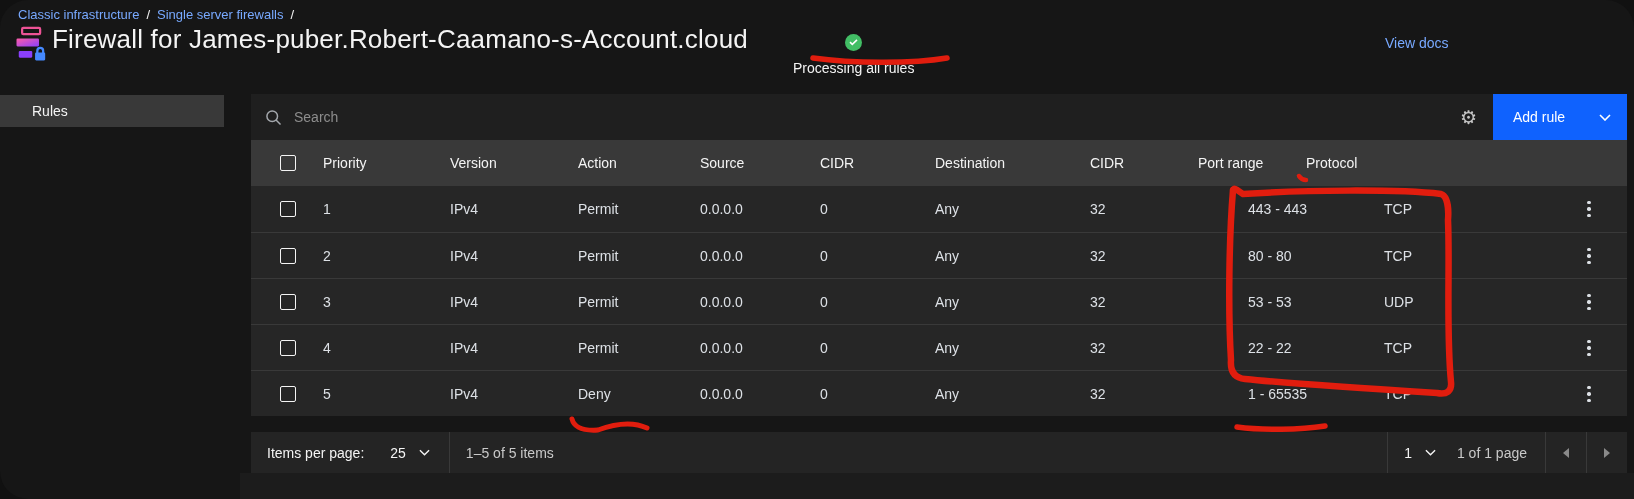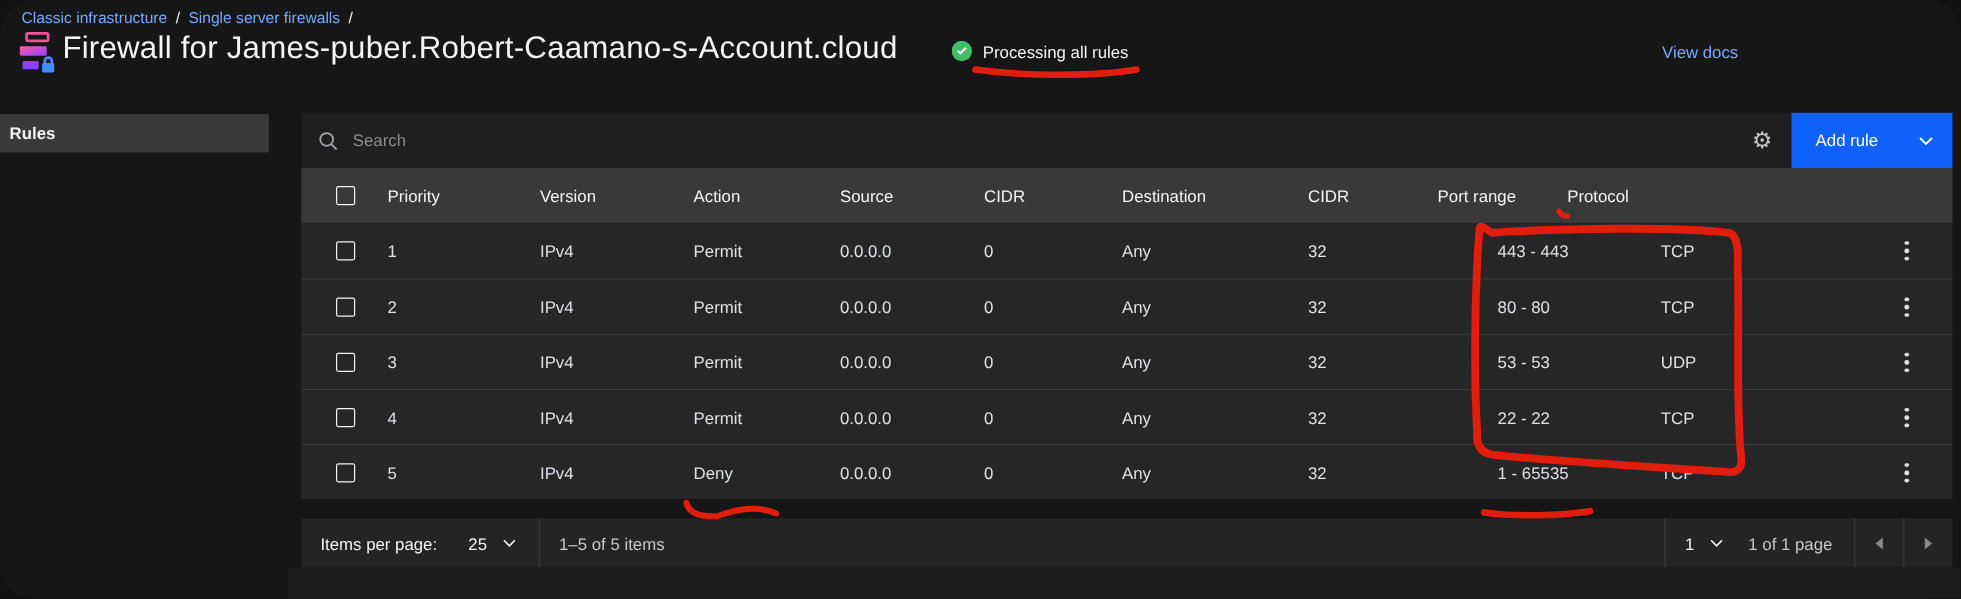--- a/index.html
+++ b/index.html
@@ -6,27 +6,27 @@
   html,body { width:1634px; height:499px; background:#111; }
   body { font-family:"Liberation Sans","DejaVu Sans",sans-serif; overflow:hidden; }
   #app { position:relative; width:1634px; height:499px; background:#161616; color:#f4f4f4;border-radius:28px; }
 
   
   .breadcrumb { position:absolute; left:18px; top:7px; font-size:13px; color:#78a9ff; }
   .breadcrumb a { color:#78a9ff; text-decoration:none; cursor:pointer; }
   .breadcrumb .sep { color:#f4f4f4; margin:0 7px; }
   .title-icon { position:absolute; left:12px; top:25px; }
   .page-title { position:absolute; left:52px; top:24px; font-size:26px; font-weight:400; color:#f4f4f4; letter-spacing:.2px; }
-  .status { position:absolute; left:793px; top:34px; display:flex; align-items:center; gap:9px; }
+  .status { position:absolute; left:793px; top:34px; display:flex; align-items:center; gap:9px;flex-direction:column; }
   .status-label { font-size:14px; color:#f4f4f4; }
   .view-docs { position:absolute; left:1385px; top:35px; font-size:14px; color:#78a9ff; cursor:pointer; text-decoration:none; }
   .actions-btn { position:absolute; left:1466px; top:23px; width:161px; height:40px; border:1px solid #e8e8e8; background:transparent; color:#f4f4f4; font-size:14px; display:flex; align-items:center; justify-content:space-between; padding:0 15px 0 16px; cursor:pointer; }
 
   
-  .side-item { position:absolute; left:0; top:95px; width:224px; height:32px; background:#393939; display:flex; align-items:center; padding-left:8px; font-size:14px; font-weight:700; color:#f4f4f4; cursor:pointer; }
+  .side-item { position:absolute; left:0; top:95px; width:224px; height:32px; background:#393939; display:flex; align-items:center; padding-left:32px; font-size:14px; font-weight:400; color:#f4f4f4; cursor:pointer; }
 
   
   .content { position:absolute; left:251px; top:94px; width:1376px; }
 
   .toolbar { height:46px; background:#1f1f1f; display:flex; align-items:center; }
   .search-icon { margin-left:14px; display:flex; }
   .search-input { flex:1; background:transparent; border:none; outline:none; color:#f4f4f4; font-size:14px; margin-left:12px; font-family:inherit; }
   .search-input::placeholder { color:#8d8d8d; }
   .gear { margin-left:auto; margin-right:16px; font-size:19px; color:#c6c6c6; cursor:pointer; line-height:1; font-family:"DejaVu Sans",sans-serif; }
   .add-rule { width:134px; height:46px; background:#0f62fe; border:none; color:#fff; font-size:14px; font-family:inherit; display:flex; align-items:center; justify-content:space-between; padding:0 16px 0 20px; cursor:pointer; }

